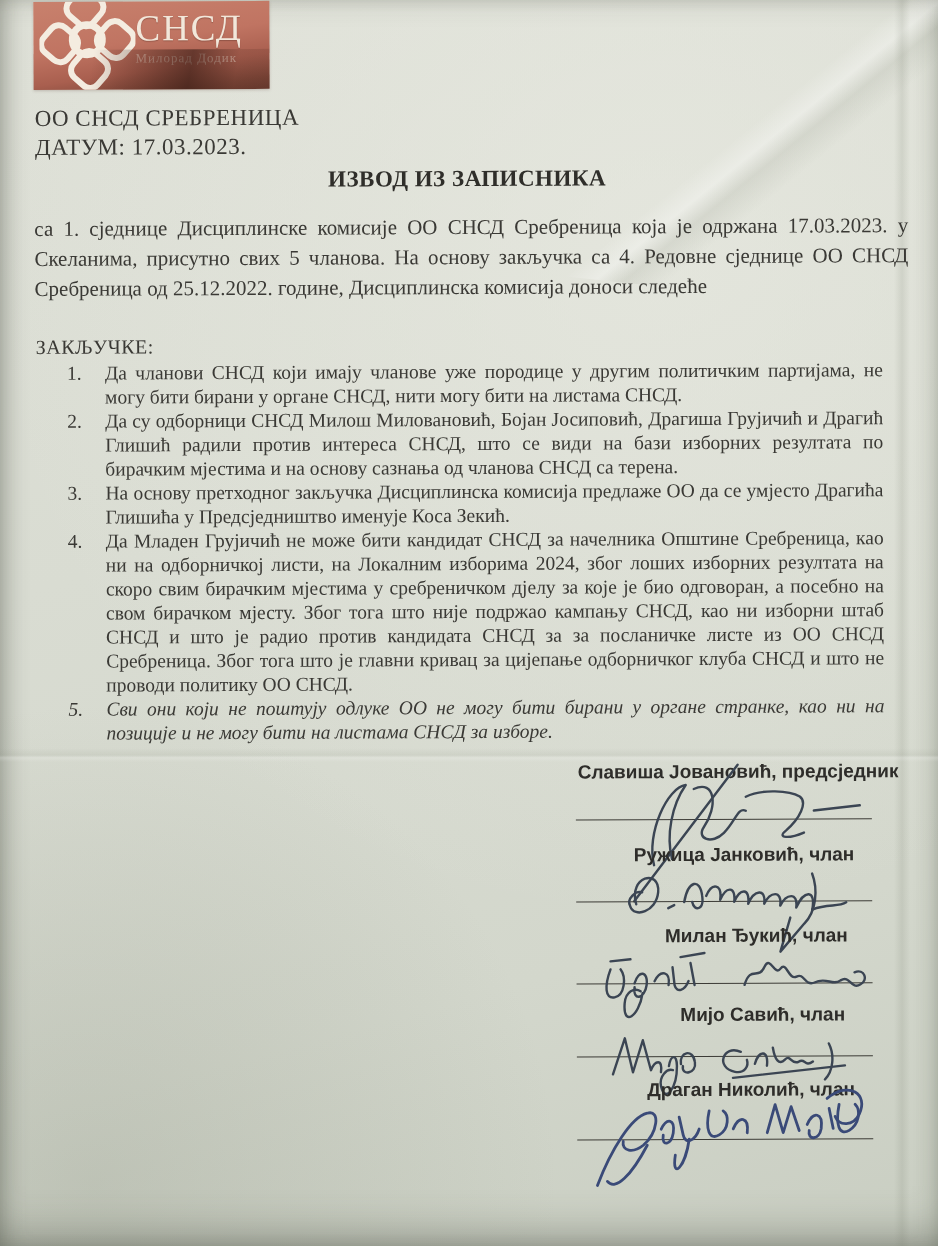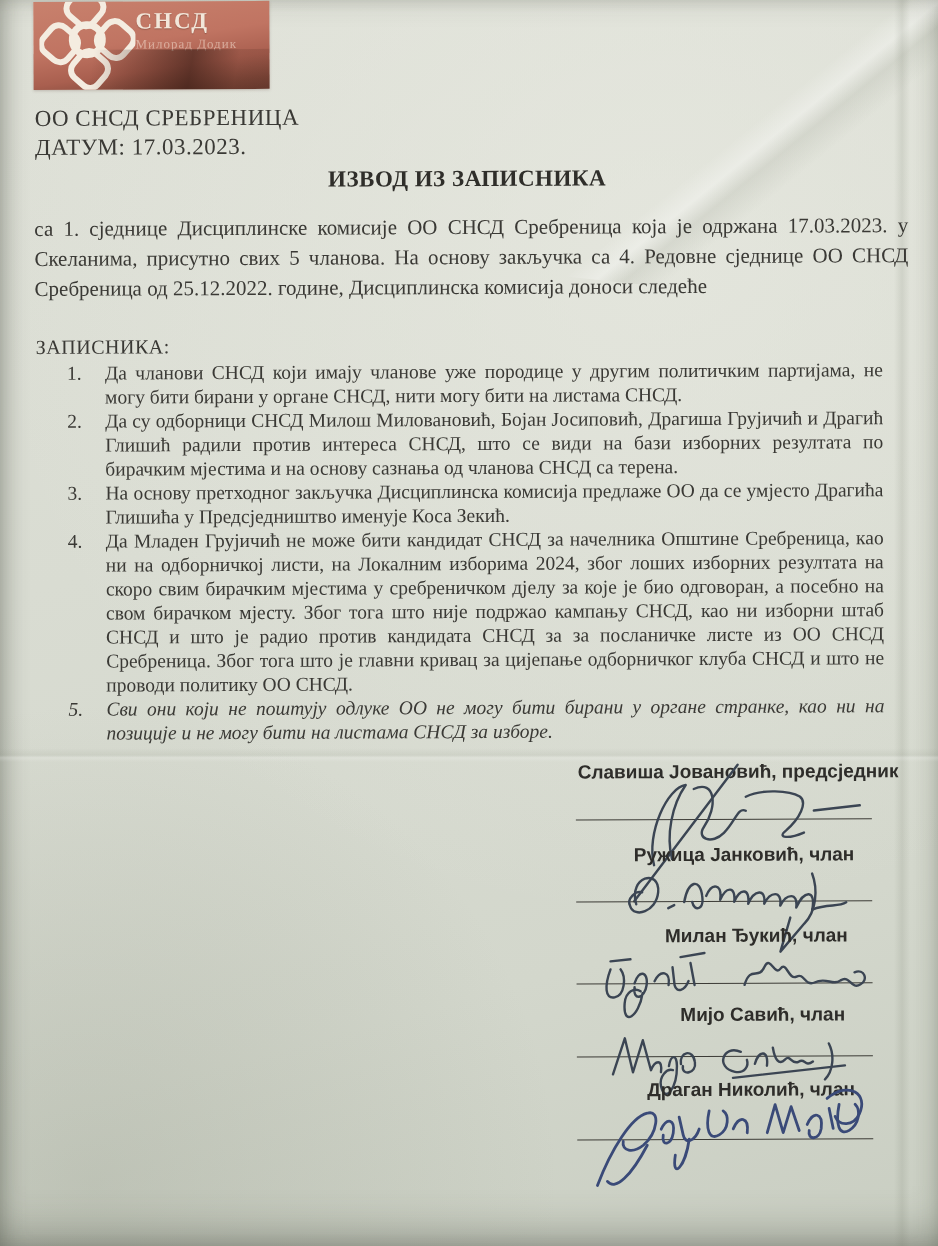--- a/index.html
+++ b/index.html
@@ -46,21 +46,21 @@
     box-shadow:0 1px 3px rgba(90,60,50,.25);
   }
   .logo-banner::after{
     content:"";position:absolute;left:0;bottom:0;width:100%;height:46%;
     background:linear-gradient(100deg, rgba(60,28,20,0) 25%, rgba(60,28,20,.35) 48%, rgba(40,18,12,.55) 66%, rgba(60,28,20,.15) 85%);
     pointer-events:none;
   }
   .flower{position:absolute;left:6px;top:-14px;}
   .logo-text{position:absolute;left:102px;top:8px;line-height:1;}
   .logo-brand{
-    font-family:"Liberation Serif",serif;font-weight:700;font-size:23px;
+    font-family:"Liberation Serif",serif;font-weight:400;font-size:37px;
     color:#f2e7da;letter-spacing:2px;text-shadow:0 1px 1px rgba(90,50,40,.4);
   }
   .logo-sub{
     margin-top:5px;font-family:"Liberation Serif",serif;font-size:13px;
     color:rgba(244,224,210,.55);letter-spacing:1px;
   }
 
   
   .org-block{position:absolute;left:37px;top:102px;font-size:23px;line-height:29px;letter-spacing:.5px;color:#3a3935;}
   .doc-title{
@@ -121,21 +121,21 @@
 
     <div class="org-block">
       <div>ОО СНСД СРЕБРЕНИЦА</div>
       <div>ДАТУМ: 17.03.2023.</div>
     </div>
 
     <h1 class="doc-title">ИЗВОД ИЗ ЗАПИСНИКА</h1>
 
     <p class="intro">са 1. сједнице Дисциплинске комисије ОО СНСД Сребреница која је одржана 17.03.2023. у Скеланима, присутно свих 5 чланова. На основу закључка са 4. Редовне сједнице ОО СНСД Сребреница од 25.12.2022. године, Дисциплинска комисија доноси следеће</p>
 
-    <div class="concl-head">ЗАПИСНИКА:</div>
+    <div class="concl-head">ЗАКЉУЧКЕ:</div>
     <ol class="concl">
       <li>
         <span class="num">1.</span>
         <span>Да чланови СНСД који имају чланове уже породице у другим политичким партијама, не могу бити бирани у органе СНСД, нити могу бити на листама СНСД.</span>
       </li>
       <li>
         <span class="num">2.</span>
         <span>Да су одборници СНСД Милош Миловановић, Бојан Јосиповић, Драгиша Грујичић и Драгић Глишић радили против интереса СНСД, што се види на бази изборних резултата по бирачким мјестима и на основу сазнања од чланова СНСД са терена.</span>
       </li>
       <li>

